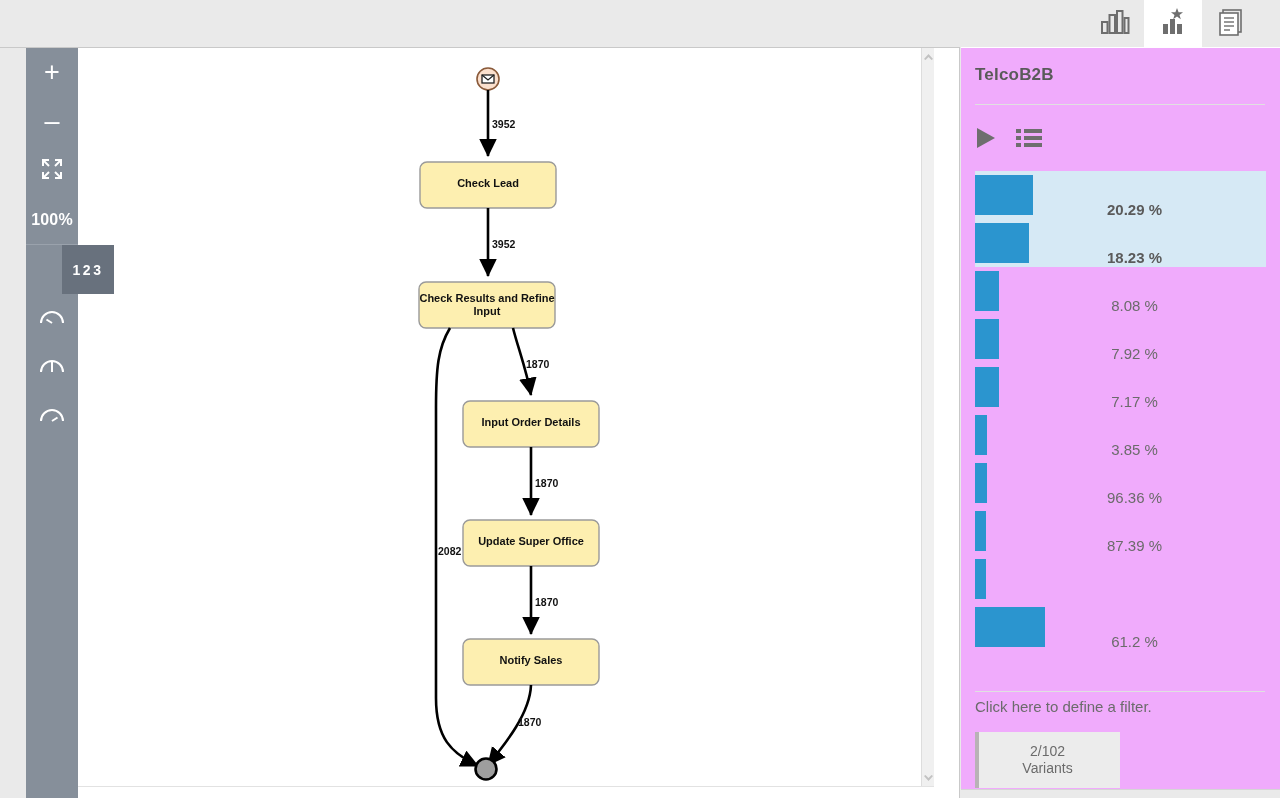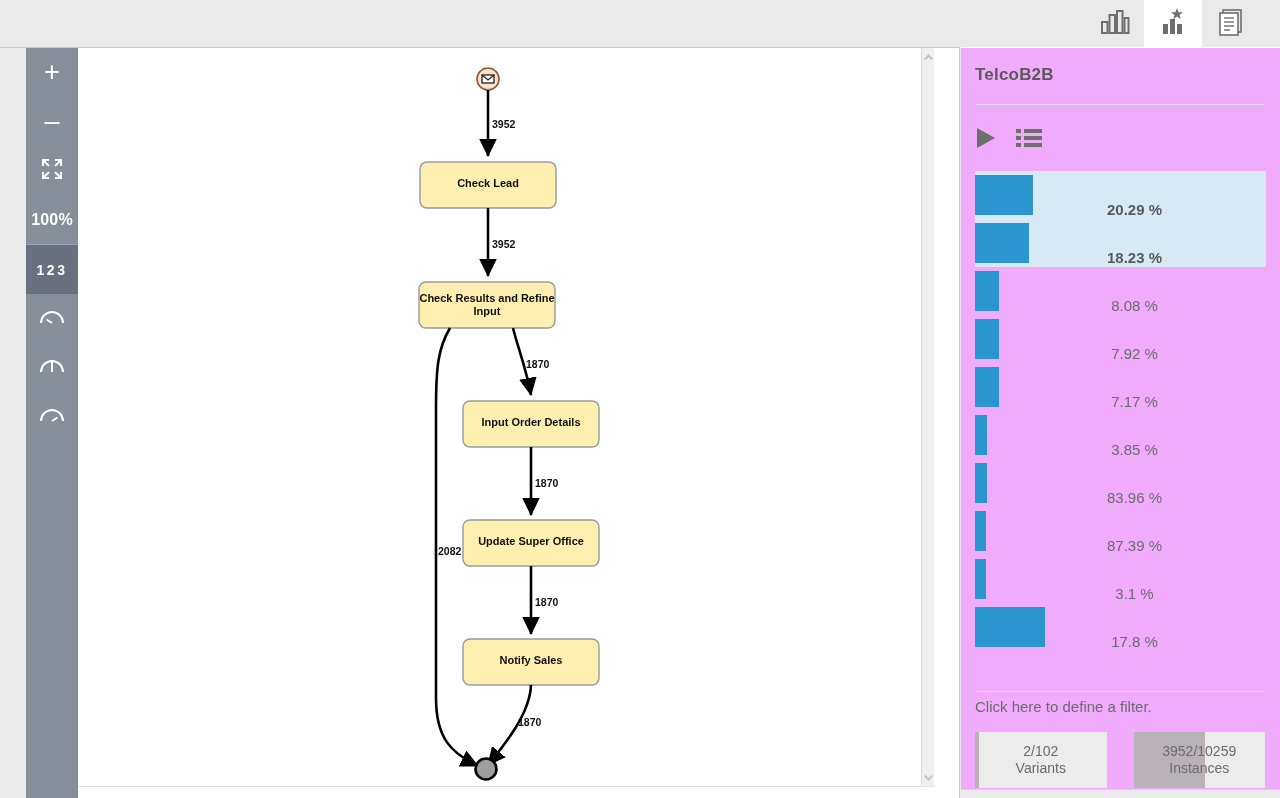--- a/index.html
+++ b/index.html
@@ -69,21 +69,21 @@
   .tb-btn {
     width: 52px; height: 49px;
     display: flex; align-items: center; justify-content: center;
     color: #ffffff;
     cursor: pointer;
     user-select: none;
   }
   .tb-btn.plus   { font-size: 27px; font-weight: 300; line-height: 1; }
   .tb-btn.minus  { font-size: 27px; font-weight: 300; line-height: 1; }
   .tb-btn.pct    { font-size: 16px; font-weight: 700; letter-spacing: .2px; }
-  .tb-btn.num    { font-size: 14px; font-weight: 700; letter-spacing: 2.5px; }
+  .tb-btn.num    { font-size: 14px; font-weight: 700; letter-spacing: 2.5px; margin-left: 36px; }
   .tb-btn.active { background: #68717d; }
   .tb-sep {
     width: 52px; height: 1px;
     background: #9aa2ac;
   }
 
   
   .vscroll {
     position: absolute;
     right: 0; top: 0;
@@ -440,48 +440,42 @@
         <div class="barrow">
           <div class="bar" style="width: 24px; background: rgb(43, 149, 207);"></div>
           <div class="barlabel">7.17 %</div>
         </div>
         <div class="barrow">
           <div class="bar" style="width: 12px; background: rgb(43, 149, 207);"></div>
           <div class="barlabel">3.85 %</div>
         </div>
         <div class="barrow">
           <div class="bar" style="width: 12px; background: rgb(43, 149, 207);"></div>
-          <div class="barlabel">83.96 %</div>
+          <div class="barlabel">96.36 %</div>
         </div>
         <div class="barrow">
           <div class="bar" style="width: 11px; background: rgb(43, 149, 207);"></div>
           <div class="barlabel">87.39 %</div>
         </div>
         <div class="barrow">
           <div class="bar" style="width: 11px; background: rgb(43, 149, 207);"></div>
-          <div class="barlabel">3.1 %</div>
         </div>
         <div class="barrow">
           <div class="bar" style="width: 70px; background: rgb(43, 149, 207);"></div>
-          <div class="barlabel">17.8 %</div>
+          <div class="barlabel">61.2 %</div>
         </div>
       </div>
 
     <div class="panel-divider2"></div>
 
     <div class="filter-text">Click here to define a filter.</div>
 
     <div class="filter-btns" id="filter-btns">
         <div class="fbtn">
           <div class="fill" style="width: 3%;"></div>
           <div class="ftxt">2/102</div>
           <div class="ftxt">Variants</div>
         </div>
-        <div class="fbtn">
-          <div class="fill" style="width: 54%;"></div>
-          <div class="ftxt">3952/10259</div>
-          <div class="ftxt">Instances</div>
-        </div>
       </div>
   </div>
 
   <div class="bottom-strip"></div>
 </div>
 
 </body></html>

